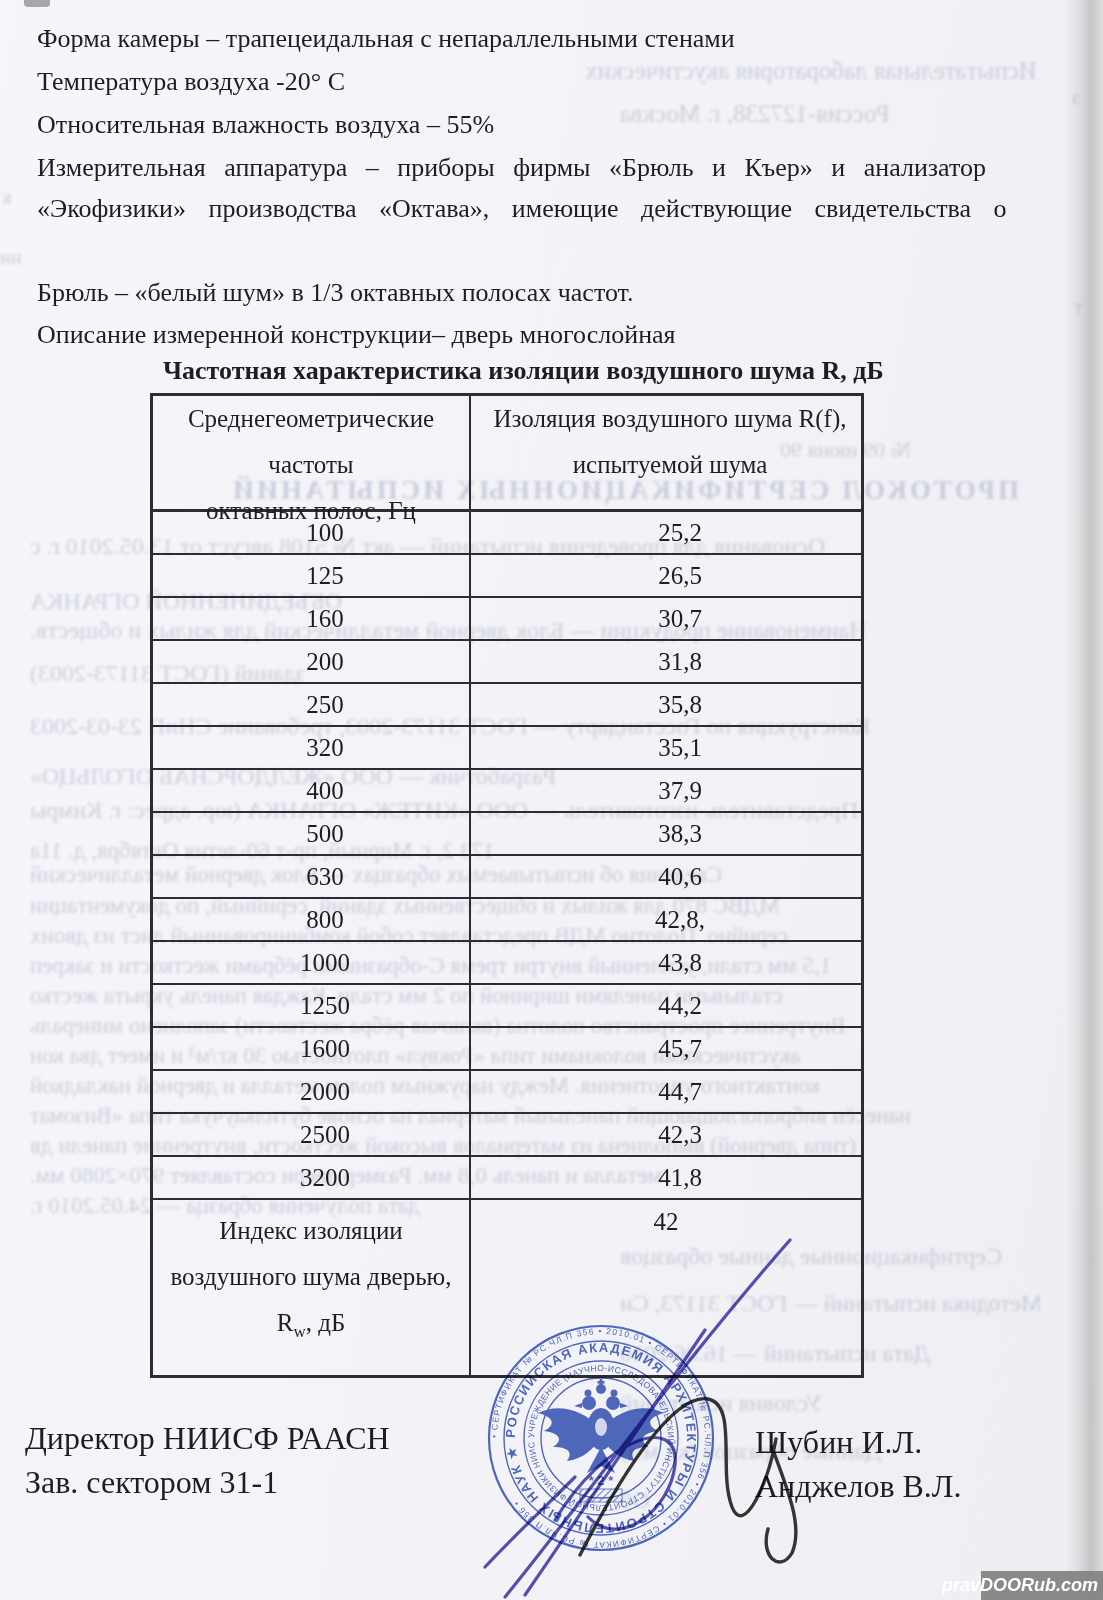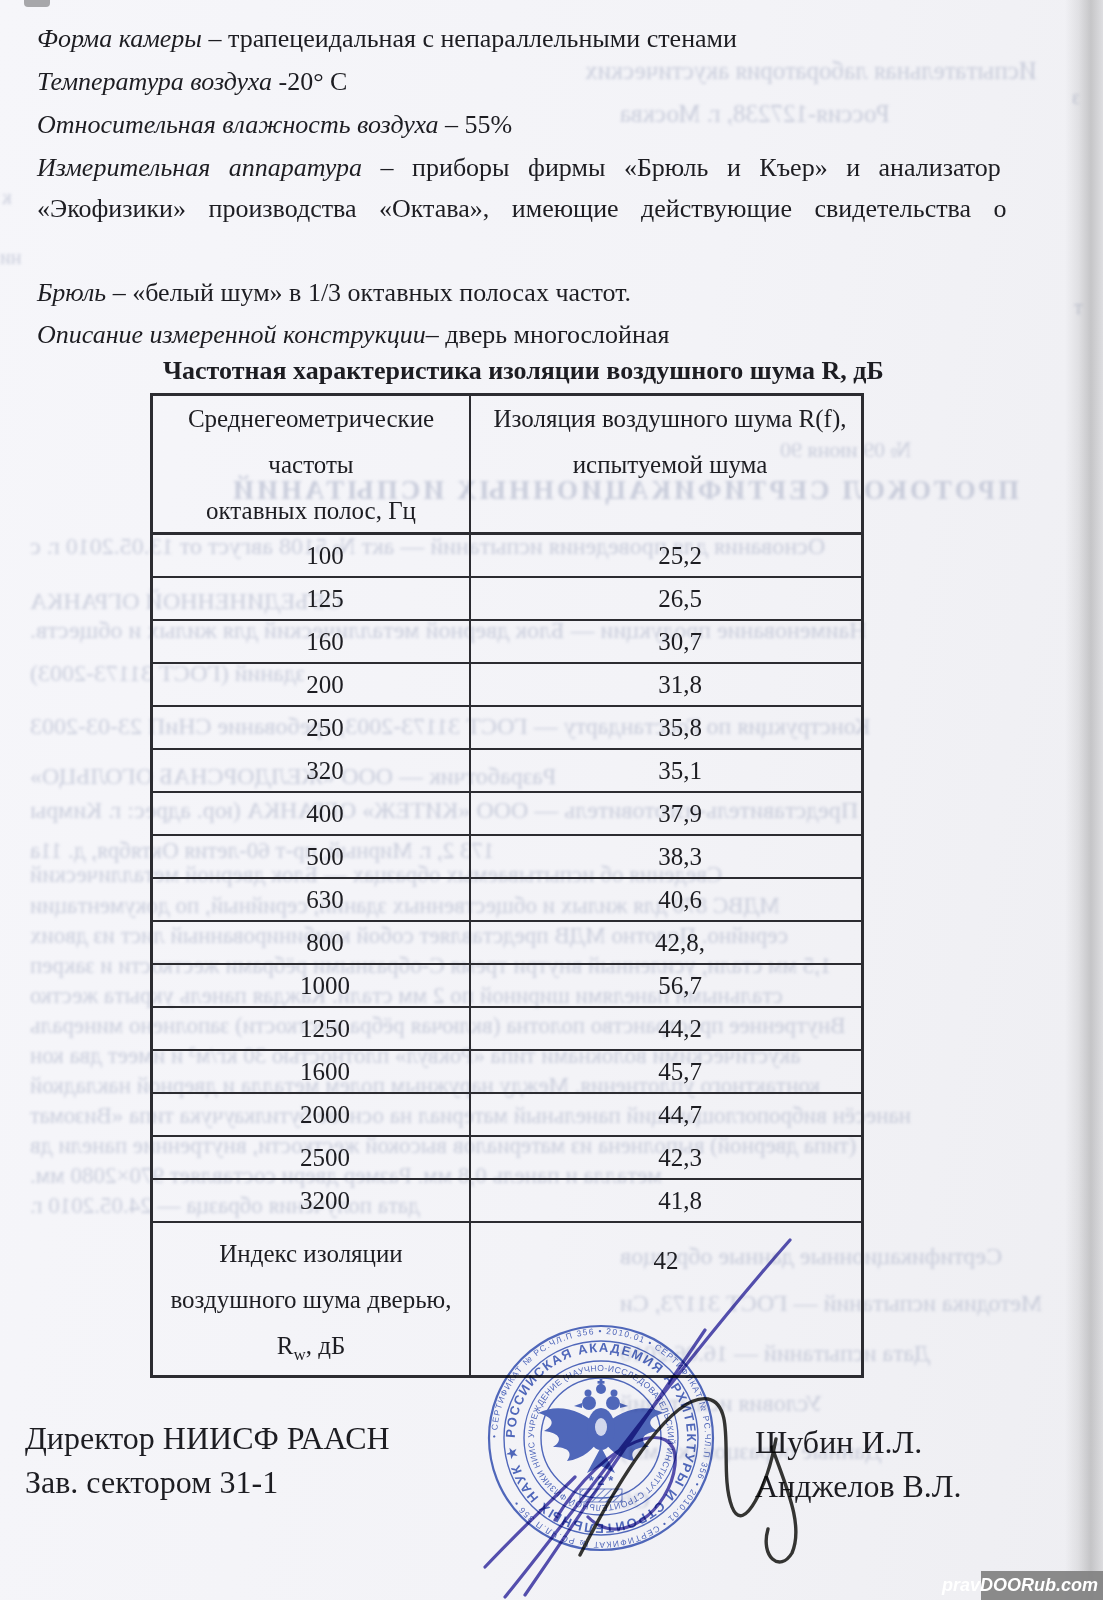--- a/index.html
+++ b/index.html
@@ -3,40 +3,40 @@
 <meta charset="utf-8">
 <style>
   html,body{margin:0;padding:0;background:#e9e9ec;}
   .page{
     position:relative;width:1103px;height:1600px;overflow:hidden;
     background:linear-gradient(100deg,#f6f6fa 0%,#f3f3f7 55%,#eeeef2 100%);
     font-family:"Liberation Serif","DejaVu Serif",serif;color:#1d1d22;
   }
   
   .intro-line{position:absolute;left:37px;width:1030px;font-size:26px;white-space:nowrap;}
-  .intro-line .it{font-style:italic;text-align:center;}
+  .intro-line .it{text-align:center;}
   .sp1{word-spacing:12px;}
   .sp2{word-spacing:16px;}
   
   .doc-title{position:absolute;left:163px;top:356px;font-size:26px;font-weight:bold;z-index:2;}
   .ftable{position:absolute;left:150px;top:393px;width:714px;height:985px;
     border:3px solid #2c2c31;box-sizing:border-box;display:flex;flex-direction:column;z-index:2;}
-  .thead{display:flex;height:139px;border-bottom:3px solid #2c2c31;box-sizing:border-box;}
+  .thead{display:flex;height:116px;border-bottom:3px solid #2c2c31;box-sizing:border-box;}
   .th1{width:318px;border-right:2.5px solid #2c2c31;box-sizing:border-box;text-align:center;font-size:25px;}
   .th2{flex:1;text-align:center;font-size:25px;margin-left:8px;}
   .hline{height:46px;line-height:46px;}
   .tbody{display:flex;flex-direction:column;}
   .trow{display:flex;height:43px;border-bottom:2.5px solid #2c2c31;box-sizing:border-box;font-size:25px;}
   .cell{display:flex;align-items:center;justify-content:center;padding-left:28px;}
   .c1{width:318px;border-right:2.5px solid #2c2c31;box-sizing:border-box;}
   .c2{flex:1;}
   .index-row{display:flex;flex:1;font-size:25px;}
   .ic1{width:318px;border-right:2.5px solid #2c2c31;box-sizing:border-box;text-align:center;padding-top:8px;}
   .ic1 .hline{height:46px;line-height:46px;}
-  .ic2{flex:1;text-align:center;padding-top:24px;}
+  .ic2{flex:1;text-align:center;padding-top:8px;}
   sub{font-size:17px;}
   
   .foot{position:absolute;font-size:32px;z-index:4;}
   
   #bleed-layer{position:absolute;left:0;top:0;width:1103px;height:1600px;z-index:1;}
   .ghost{position:absolute;transform:scaleX(-1);filter:blur(1.4px);opacity:.55;
     color:#a6adc4;white-space:nowrap;font-family:"Liberation Serif","DejaVu Serif",serif;}
   
   .stamp{position:absolute;left:476px;top:1313px;z-index:5;mix-blend-mode:multiply;
     opacity:.88;filter:blur(.3px);}
@@ -152,21 +152,21 @@
         <div class="trow">
           <div class="cell c1">630</div>
           <div class="cell c2">40,6</div>
         </div>
         <div class="trow">
           <div class="cell c1">800</div>
           <div class="cell c2">42,8,</div>
         </div>
         <div class="trow">
           <div class="cell c1">1000</div>
-          <div class="cell c2">56,7</div>
+          <div class="cell c2">43,8</div>
         </div>
         <div class="trow">
           <div class="cell c1">1250</div>
           <div class="cell c2">44,2</div>
         </div>
         <div class="trow">
           <div class="cell c1">1600</div>
           <div class="cell c2">45,7</div>
         </div>
         <div class="trow">

